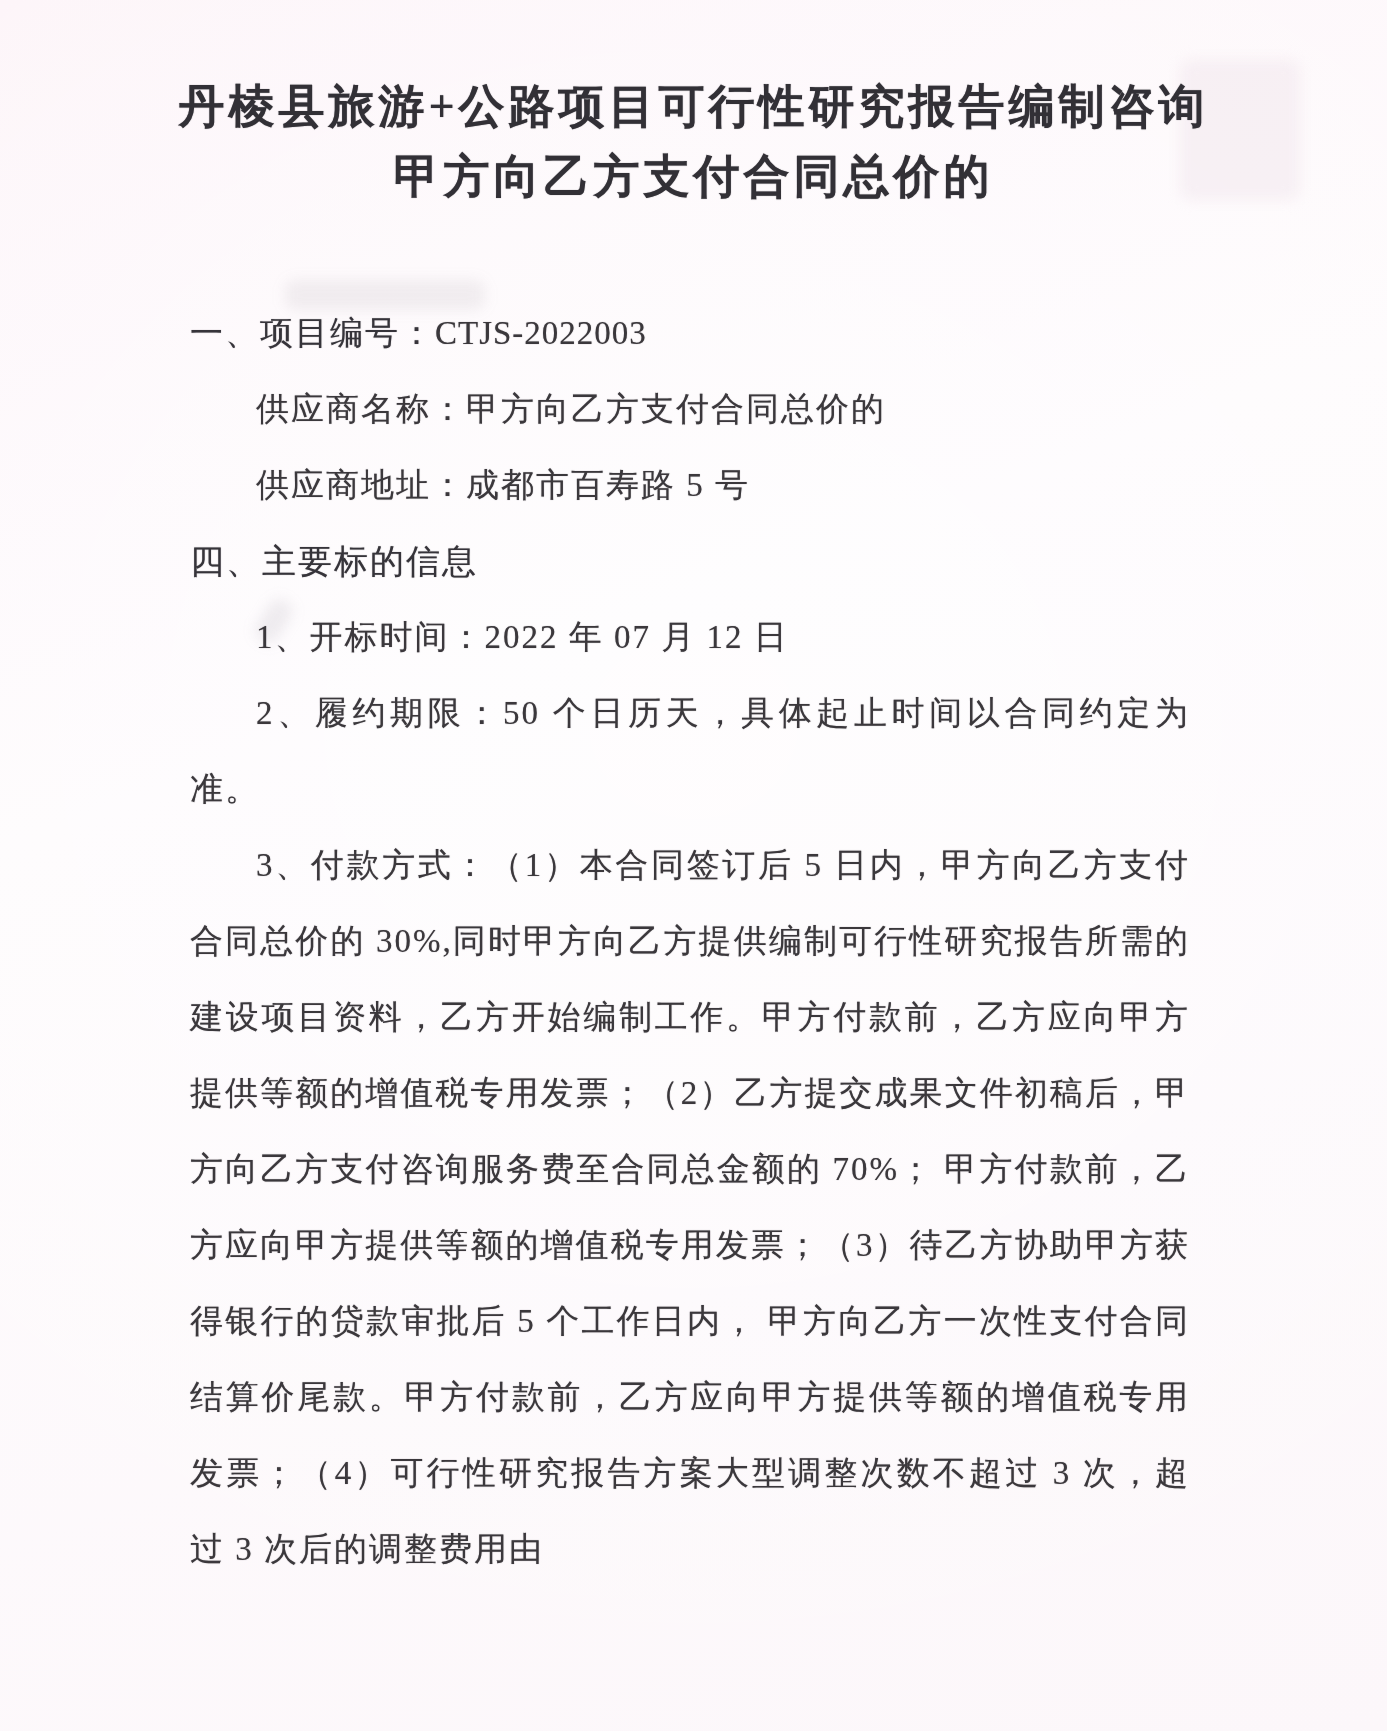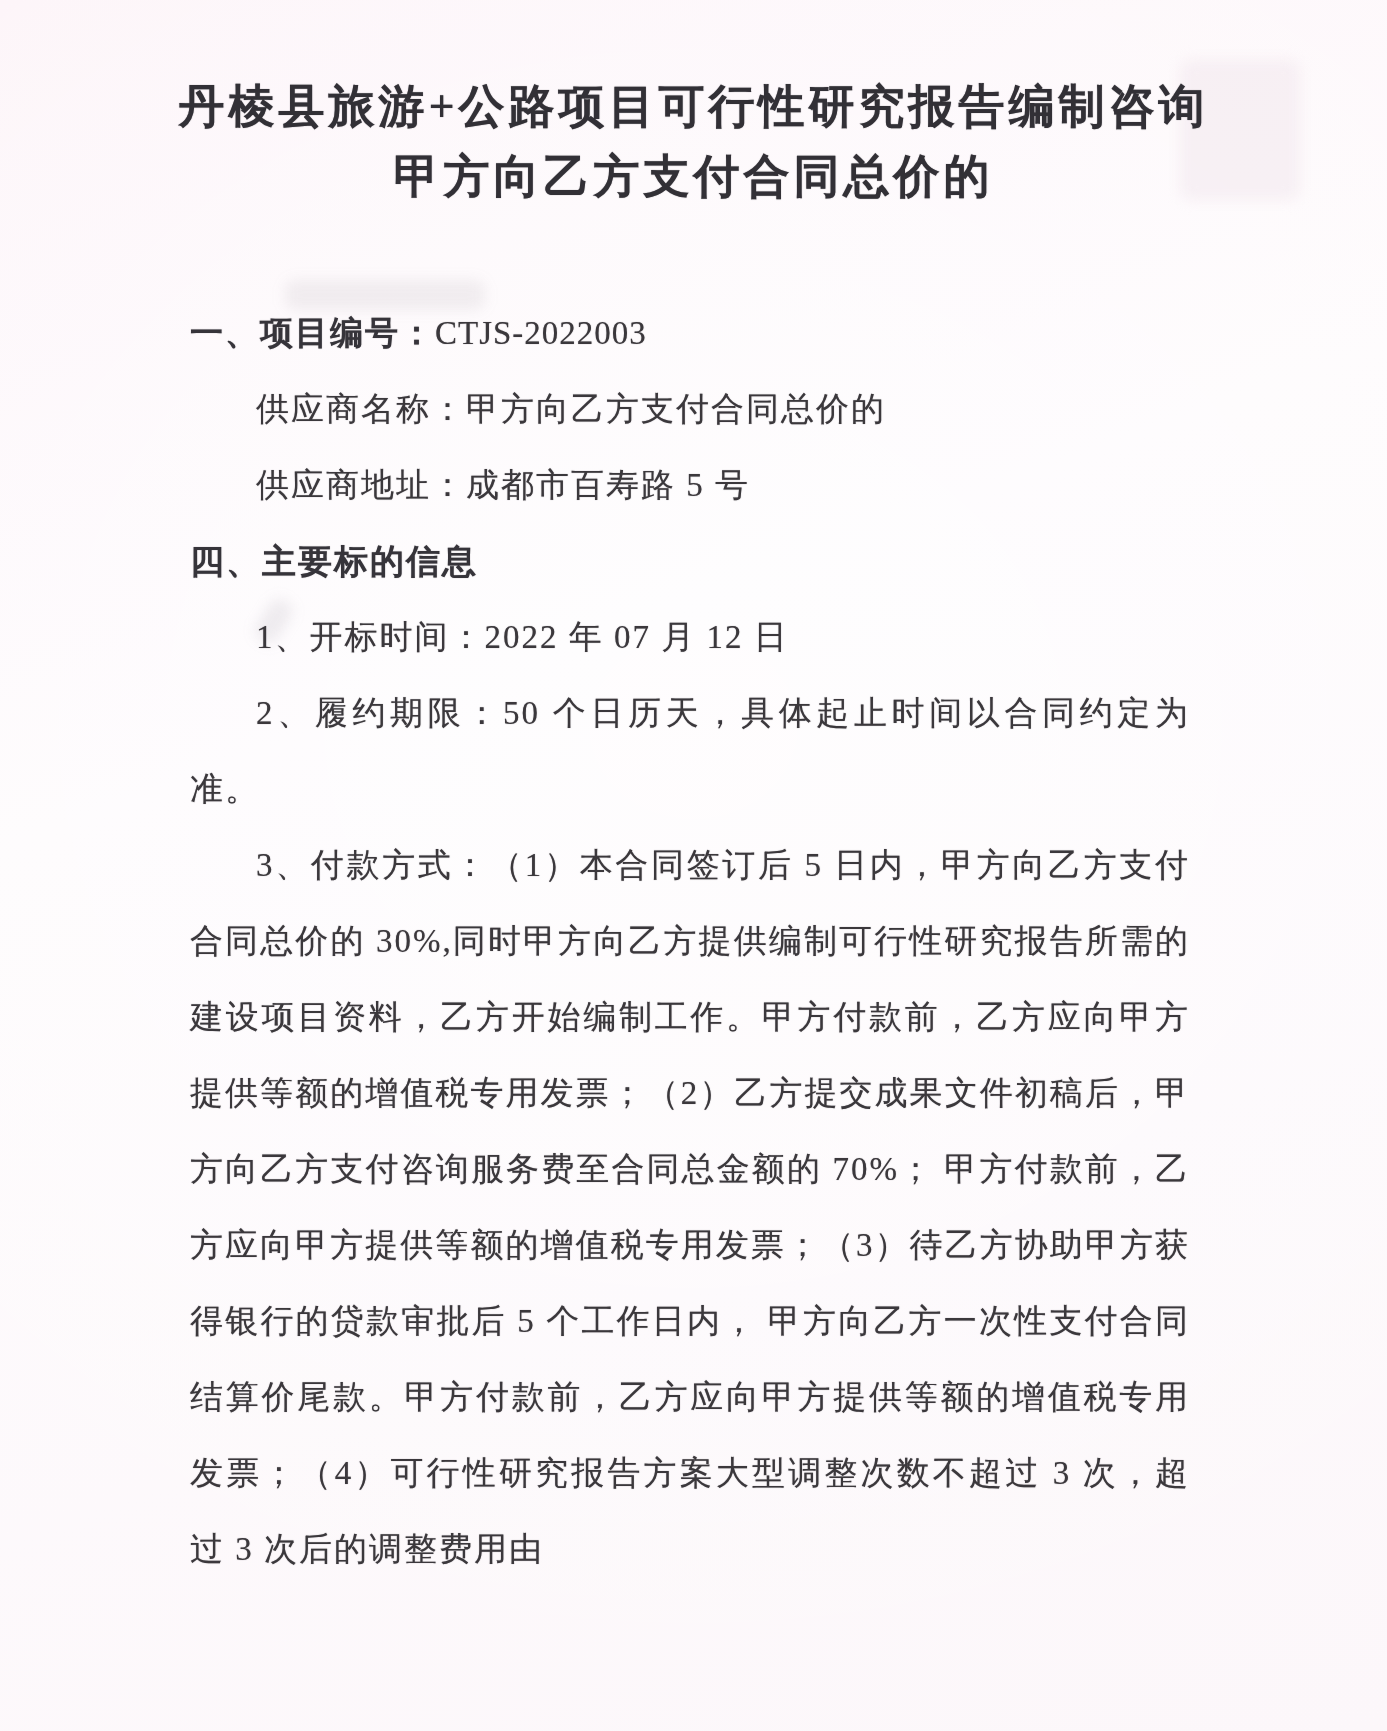--- a/index.html
+++ b/index.html
@@ -58,21 +58,21 @@
     font-size: 33px;
     line-height: 76px;
     letter-spacing: 2px;
     text-align: justify;
     text-shadow: 0 0 1px rgba(56,53,58,0.55);
   }
   .line { margin: 0; }
   .heading,
   .lbl {
     font-family: "Liberation Sans", sans-serif;
-    font-weight: 700;
+    font-weight: 400;
     color: #36343a;
   }
   .heading { font-size: 34px; }
   .indent { text-indent: 66px; }
   .latin { letter-spacing: 1px; margin-top: 12px; }
 </style>
 </head>
 <body>
 
 <div class="page">

